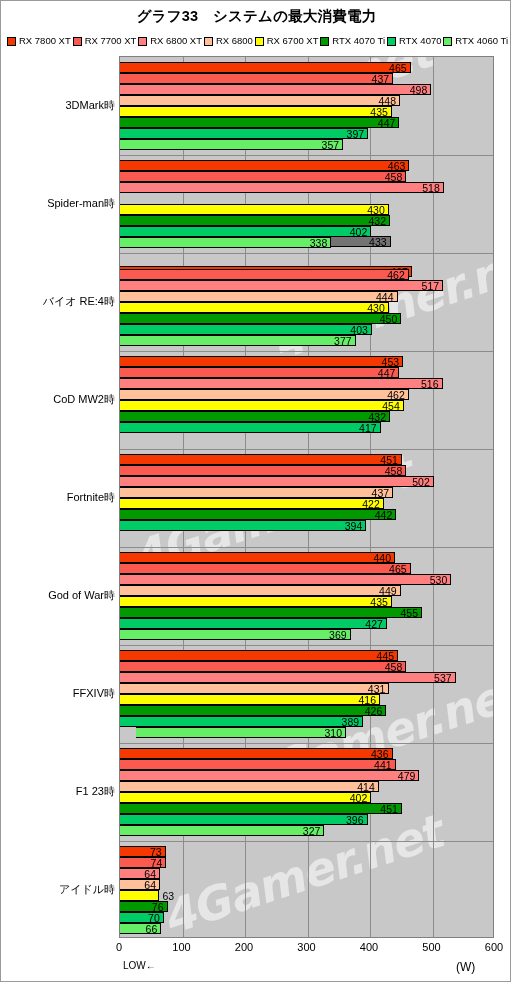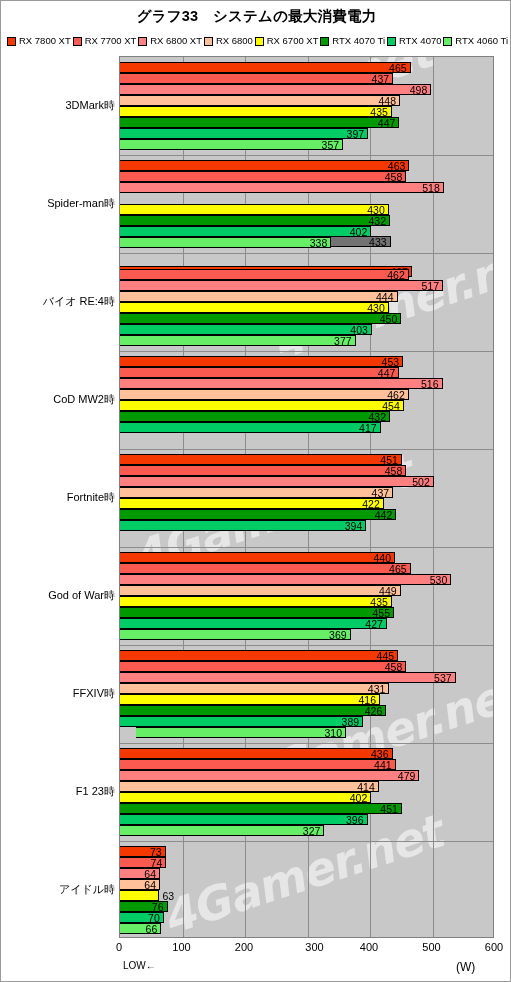--- a/index.html
+++ b/index.html
@@ -453,21 +453,21 @@
           <div class="bar" style="width: 280.625px; background: rgb(255, 192, 154);">
             <div class="bar-value">449</div>
           </div>
         </div>
         <div class="bar-row" style="top: 49px; width: 100%;">
           <div class="bar" style="width: 271.875px; background: rgb(255, 255, 0);">
             <div class="bar-value">435</div>
           </div>
         </div>
         <div class="bar-row" style="top: 60px; width: 100%;">
-          <div class="bar" style="width: 274px; background: rgb(0, 153, 0);">
+          <div class="bar" style="width: 302px; background: rgb(0, 153, 0);">
             <div class="bar-value">455</div>
           </div>
         </div>
         <div class="bar-row" style="top: 71px; width: 100%;">
           <div class="bar" style="width: 266.875px; background: rgb(0, 204, 102);">
             <div class="bar-value">427</div>
           </div>
         </div>
         <div class="bar-row" style="top: 82px; width: 100%;">
           <div class="bar" style="width: 230.625px; background: rgb(102, 238, 102);">
@@ -616,21 +616,21 @@
       <div class="cat-label" style="top: 532px;">God of War時</div>
       <div class="cat-label" style="top: 630px;">FFXIV時</div>
       <div class="cat-label" style="top: 728px;">F1 23時</div>
       <div class="cat-label" style="top: 826px;">アイドル時</div>
     </div>
 
   <div id="xaxis">
       <div class="xtick" style="left: 0px;">0</div>
       <div class="xtick" style="left: 62.5px;">100</div>
       <div class="xtick" style="left: 125px;">200</div>
-      <div class="xtick" style="left: 187.5px; margin-left: 8px;">300</div>
+      <div class="xtick" style="left: 187.5px;">300</div>
       <div class="xtick" style="left: 250px;">400</div>
       <div class="xtick" style="left: 312.5px;">500</div>
       <div class="xtick" style="left: 375px;">600</div>
     </div>
 
   <div id="low-note">LOW←</div>
   <div id="unit-note">(W)</div>
 
 </div>
 

